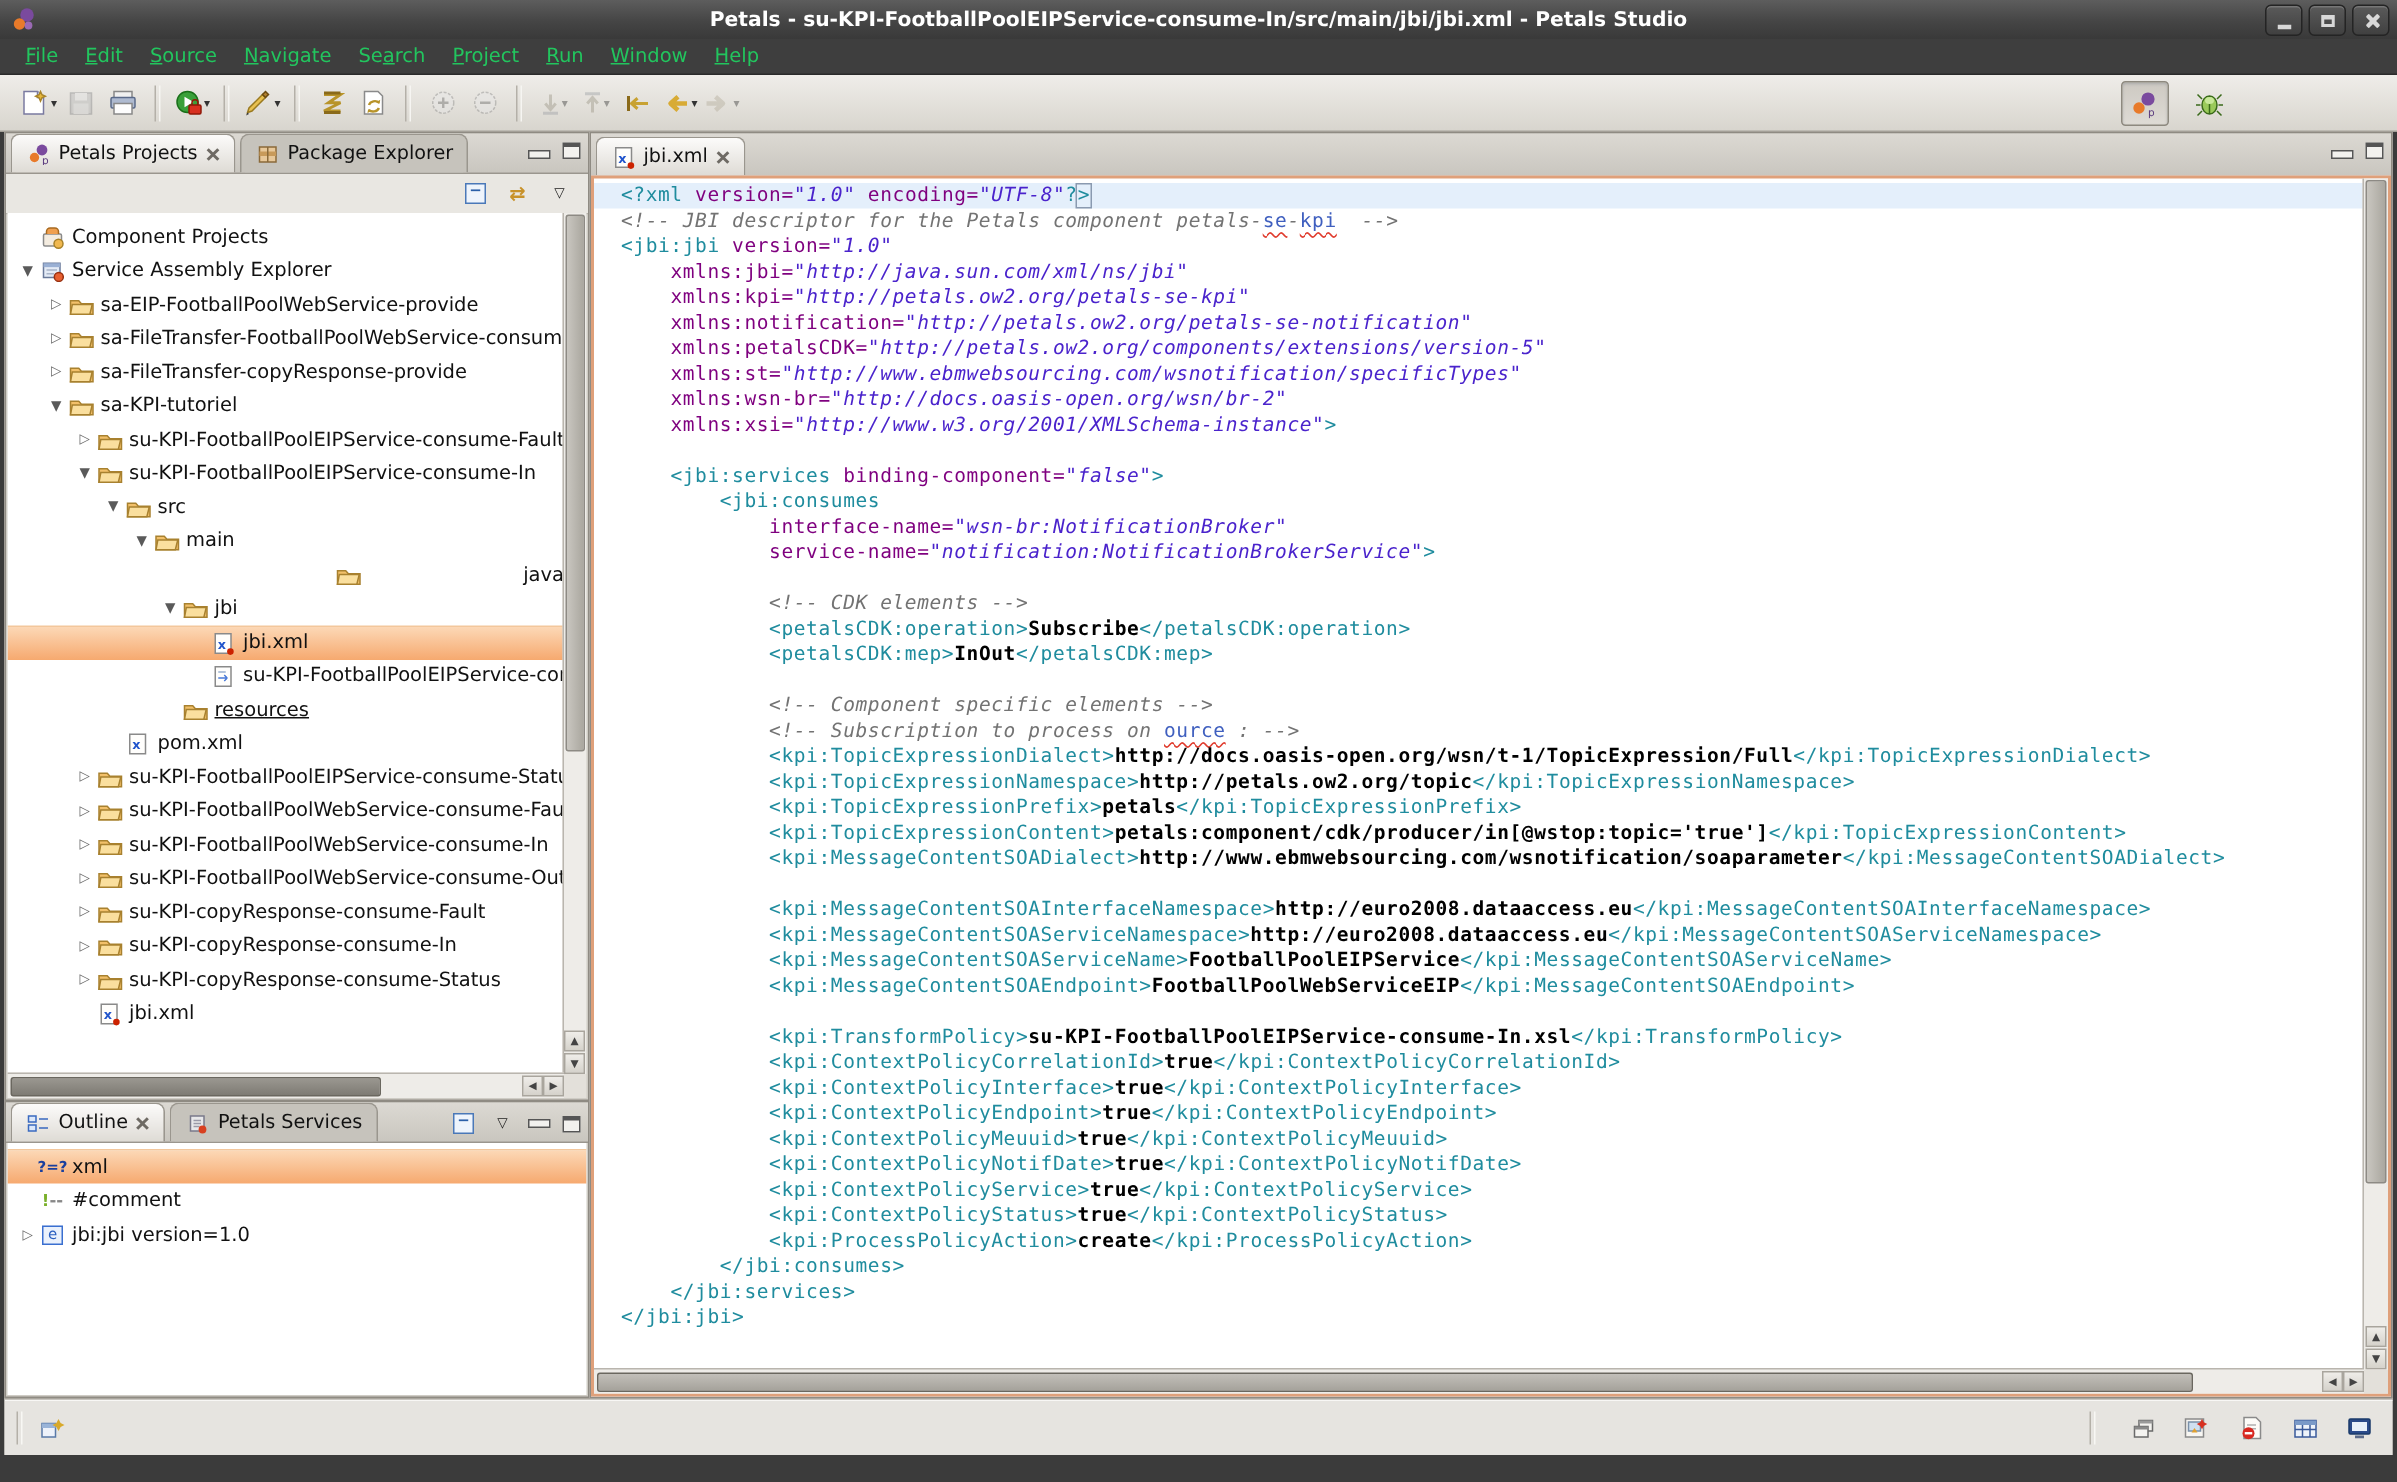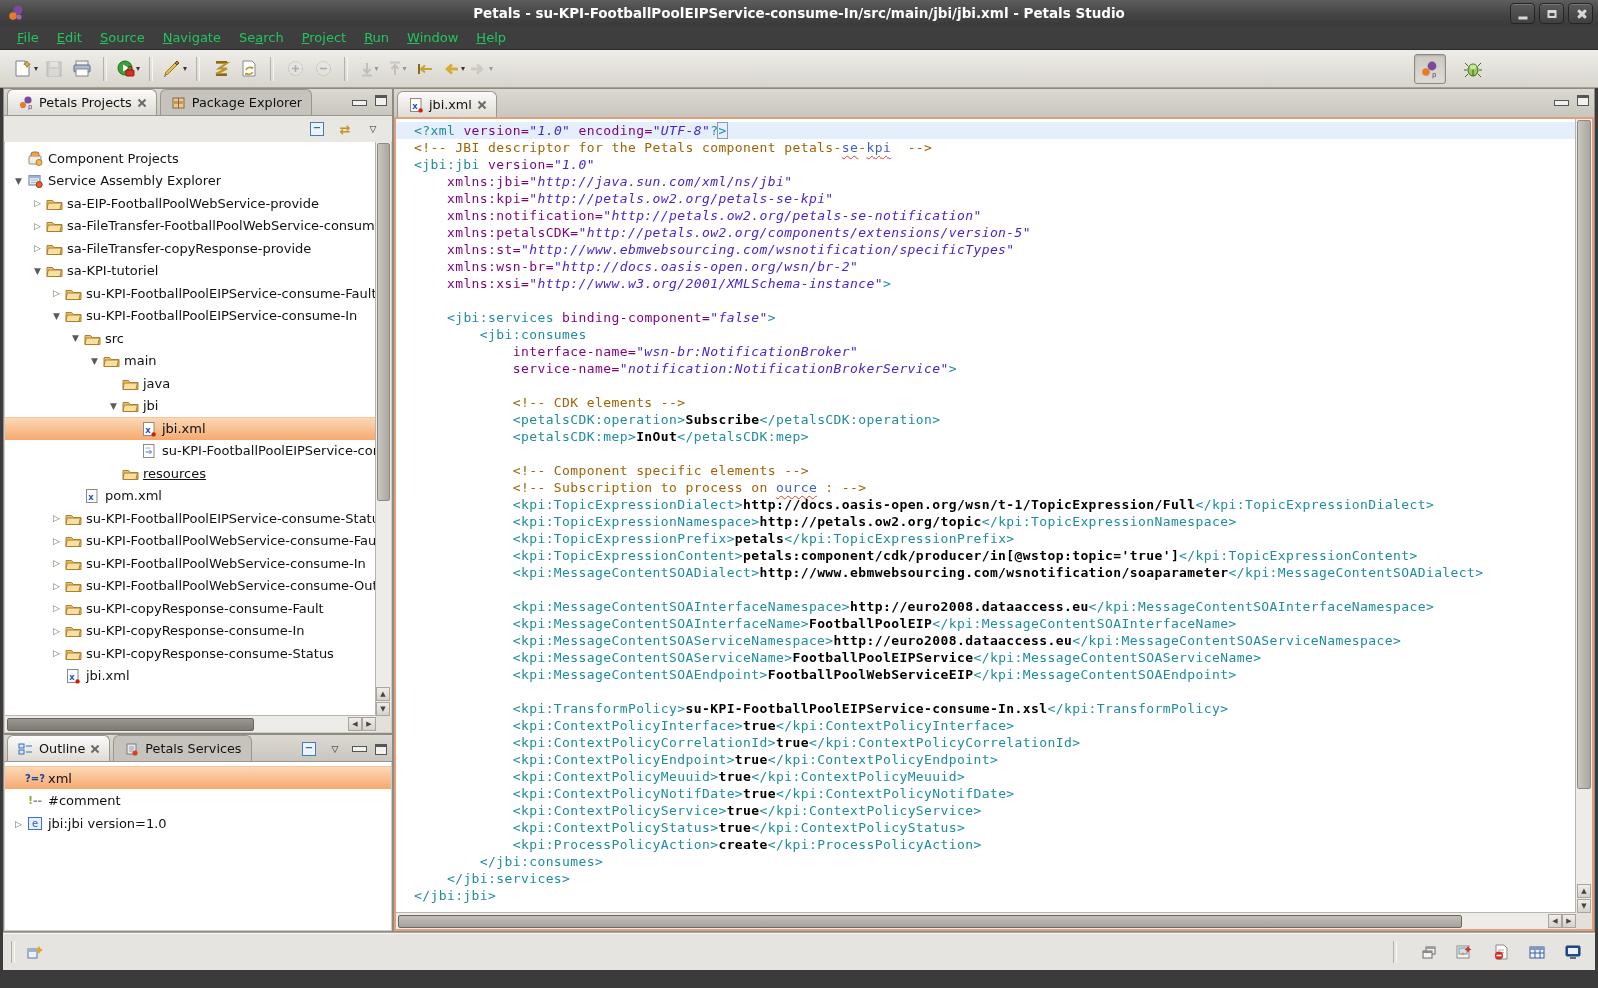--- a/index.html
+++ b/index.html
@@ -81,21 +81,21 @@
     display:flex;align-items:center;justify-content:center;font-size:7px;color:#444;box-sizing:border-box;flex:none;}
   
   .editor-region{position:absolute;left:393px;top:88px;width:1202px;height:844px;background:#cfccc5;border:1px solid #8f8b83;box-sizing:border-box;}
   .ed-tabrow{position:relative;height:28px;background:linear-gradient(#dcd9d3,#c9c6bf);border-bottom:1px solid #9a968e;display:flex;align-items:flex-end;}
   .eframe{position:absolute;left:0;right:0;top:28px;bottom:0;border:2px solid #dfa07a;background:#fff;box-sizing:border-box;}
   .code{position:absolute;left:0;top:0;right:16px;bottom:16px;overflow:hidden;padding:3px 0 0 18px;
     font-family:"DejaVu Sans Mono",monospace;font-size:13px;line-height:17px;letter-spacing:0.4px;}
   .codeline{white-space:pre;height:17px;}
   .codeline.cur{background:#e4effb;margin-left:-18px;padding-left:18px;}
   .tk-t{color:#1f8c9e;} .tk-a{color:#7f007f;} .tk-v{color:#4a23cc;font-style:italic;}
-  .tk-x{color:#000;font-weight:bold;} .tk-c{color:#a16207;} .tk-n{color:#000;}
+  .tk-x{color:#000;font-weight:bold;} .tk-c{color:#737373;font-style:italic;} .tk-n{color:#000;}
   .tk-ce{color:#3f5fbf;text-decoration:underline;text-decoration-style:wavy;text-decoration-color:#e03c2e;text-decoration-thickness:1px;text-underline-offset:3px;}
   .tk-b{outline:1px solid #8a9ab0;}
   .evscroll{position:absolute;right:0;top:0;bottom:16px;width:16px;background:#eeece8;border-left:1px solid #b9b5ae;}
   .ehscroll{position:absolute;left:0;right:16px;bottom:0;height:16px;background:#eeece8;border-top:1px solid #b9b5ae;display:flex;align-items:center;}
   .ecorner{position:absolute;right:0;bottom:0;width:16px;height:16px;background:#e3e0da;}
   
   .statusbar{position:absolute;left:3px;right:3px;top:932px;height:38px;background:#e6e4e0;
     border-top:1px solid #aaa69e;box-shadow:inset 0 1px 0 #f8f7f5;display:flex;align-items:center;}
   .sgroove{width:2px;height:22px;border-left:1px solid #b4b0a8;border-right:1px solid #f8f7f4;margin:0 8px;}
   .sicon{width:24px;height:22px;display:flex;align-items:center;justify-content:center;}
@@ -446,21 +446,21 @@
         <div class="trow" style="padding-left: 82px;">
           <span class="exp open">▼</span>
           <span class="nicon">
             <svg width="17" height="15">
               <path d="M1 4.5h5.5l1.8 2H16v7H1z" fill="#f2c06a" stroke="#a8812f"></path>
               <path d="M2.2 7h13.3l-1.6 6.5H1z" fill="#fadf9e" stroke="#a8812f"></path>
             </svg>
           </span>
           <span class="tlabel">main</span>
         </div>
-        <div class="trow" style="padding-left: 101px;">
+        <div class="trow" style="padding-left: 101px; justify-content: space-between;">
           <span class="exp"></span>
           <span class="nicon">
             <svg width="17" height="15">
               <path d="M1 4.5h5.5l1.8 2H16v7H1z" fill="#f2c06a" stroke="#a8812f"></path>
               <path d="M2.2 7h13.3l-1.6 6.5H1z" fill="#fadf9e" stroke="#a8812f"></path>
             </svg>
           </span>
           <span class="tlabel">java</span>
         </div>
         <div class="trow" style="padding-left: 101px;">
@@ -711,28 +711,27 @@
           <div class="codeline"> </div>
           <div class="codeline"><span class="tk-n">            </span><span class="tk-c">&lt;!-- Component specific elements --&gt;</span></div>
           <div class="codeline"><span class="tk-n">            </span><span class="tk-c">&lt;!-- Subscription to process on </span><span class="tk-ce">ource</span><span class="tk-c"> : --&gt;</span></div>
           <div class="codeline"><span class="tk-n">            </span><span class="tk-t">&lt;kpi:TopicExpressionDialect&gt;</span><span class="tk-x">http://docs.oasis-open.org/wsn/t-1/TopicExpression/Full</span><span class="tk-t">&lt;/kpi:TopicExpressionDialect&gt;</span></div>
           <div class="codeline"><span class="tk-n">            </span><span class="tk-t">&lt;kpi:TopicExpressionNamespace&gt;</span><span class="tk-x">http://petals.ow2.org/topic</span><span class="tk-t">&lt;/kpi:TopicExpressionNamespace&gt;</span></div>
           <div class="codeline"><span class="tk-n">            </span><span class="tk-t">&lt;kpi:TopicExpressionPrefix&gt;</span><span class="tk-x">petals</span><span class="tk-t">&lt;/kpi:TopicExpressionPrefix&gt;</span></div>
           <div class="codeline"><span class="tk-n">            </span><span class="tk-t">&lt;kpi:TopicExpressionContent&gt;</span><span class="tk-x">petals:component/cdk/producer/in[@wstop:topic='true']</span><span class="tk-t">&lt;/kpi:TopicExpressionContent&gt;</span></div>
           <div class="codeline"><span class="tk-n">            </span><span class="tk-t">&lt;kpi:MessageContentSOADialect&gt;</span><span class="tk-x">http://www.ebmwebsourcing.com/wsnotification/soaparameter</span><span class="tk-t">&lt;/kpi:MessageContentSOADialect&gt;</span></div>
           <div class="codeline"> </div>
           <div class="codeline"><span class="tk-n">            </span><span class="tk-t">&lt;kpi:MessageContentSOAInterfaceNamespace&gt;</span><span class="tk-x">http://euro2008.dataaccess.eu</span><span class="tk-t">&lt;/kpi:MessageContentSOAInterfaceNamespace&gt;</span></div>
-          <div class="codeline"><span class="tk-n">            </span><span class="tk-t">&lt;kpi:MessageContentSOAInterfaceName&gt;</span><span class="tk-x">FootballPoolEIP</span><span class="tk-t">&lt;/kpi:MessageContentSOAInterfaceName&gt;</span></div>
           <div class="codeline"><span class="tk-n">            </span><span class="tk-t">&lt;kpi:MessageContentSOAServiceNamespace&gt;</span><span class="tk-x">http://euro2008.dataaccess.eu</span><span class="tk-t">&lt;/kpi:MessageContentSOAServiceNamespace&gt;</span></div>
           <div class="codeline"><span class="tk-n">            </span><span class="tk-t">&lt;kpi:MessageContentSOAServiceName&gt;</span><span class="tk-x">FootballPoolEIPService</span><span class="tk-t">&lt;/kpi:MessageContentSOAServiceName&gt;</span></div>
           <div class="codeline"><span class="tk-n">            </span><span class="tk-t">&lt;kpi:MessageContentSOAEndpoint&gt;</span><span class="tk-x">FootballPoolWebServiceEIP</span><span class="tk-t">&lt;/kpi:MessageContentSOAEndpoint&gt;</span></div>
           <div class="codeline"> </div>
           <div class="codeline"><span class="tk-n">            </span><span class="tk-t">&lt;kpi:TransformPolicy&gt;</span><span class="tk-x">su-KPI-FootballPoolEIPService-consume-In.xsl</span><span class="tk-t">&lt;/kpi:TransformPolicy&gt;</span></div>
+          <div class="codeline"><span class="tk-n">            </span><span class="tk-t">&lt;kpi:ContextPolicyCorrelationId&gt;</span><span class="tk-x">true</span><span class="tk-t">&lt;/kpi:ContextPolicyCorrelationId&gt;</span></div>
           <div class="codeline"><span class="tk-n">            </span><span class="tk-t">&lt;kpi:ContextPolicyInterface&gt;</span><span class="tk-x">true</span><span class="tk-t">&lt;/kpi:ContextPolicyInterface&gt;</span></div>
-          <div class="codeline"><span class="tk-n">            </span><span class="tk-t">&lt;kpi:ContextPolicyCorrelationId&gt;</span><span class="tk-x">true</span><span class="tk-t">&lt;/kpi:ContextPolicyCorrelationId&gt;</span></div>
           <div class="codeline"><span class="tk-n">            </span><span class="tk-t">&lt;kpi:ContextPolicyEndpoint&gt;</span><span class="tk-x">true</span><span class="tk-t">&lt;/kpi:ContextPolicyEndpoint&gt;</span></div>
           <div class="codeline"><span class="tk-n">            </span><span class="tk-t">&lt;kpi:ContextPolicyMeuuid&gt;</span><span class="tk-x">true</span><span class="tk-t">&lt;/kpi:ContextPolicyMeuuid&gt;</span></div>
           <div class="codeline"><span class="tk-n">            </span><span class="tk-t">&lt;kpi:ContextPolicyNotifDate&gt;</span><span class="tk-x">true</span><span class="tk-t">&lt;/kpi:ContextPolicyNotifDate&gt;</span></div>
           <div class="codeline"><span class="tk-n">            </span><span class="tk-t">&lt;kpi:ContextPolicyService&gt;</span><span class="tk-x">true</span><span class="tk-t">&lt;/kpi:ContextPolicyService&gt;</span></div>
           <div class="codeline"><span class="tk-n">            </span><span class="tk-t">&lt;kpi:ContextPolicyStatus&gt;</span><span class="tk-x">true</span><span class="tk-t">&lt;/kpi:ContextPolicyStatus&gt;</span></div>
           <div class="codeline"><span class="tk-n">            </span><span class="tk-t">&lt;kpi:ProcessPolicyAction&gt;</span><span class="tk-x">create</span><span class="tk-t">&lt;/kpi:ProcessPolicyAction&gt;</span></div>
           <div class="codeline"><span class="tk-n">        </span><span class="tk-t">&lt;/jbi:consumes&gt;</span></div>
           <div class="codeline"><span class="tk-n">    </span><span class="tk-t">&lt;/jbi:services&gt;</span></div>
           <div class="codeline"><span class="tk-t">&lt;/jbi:jbi&gt;</span></div>
         </div>

